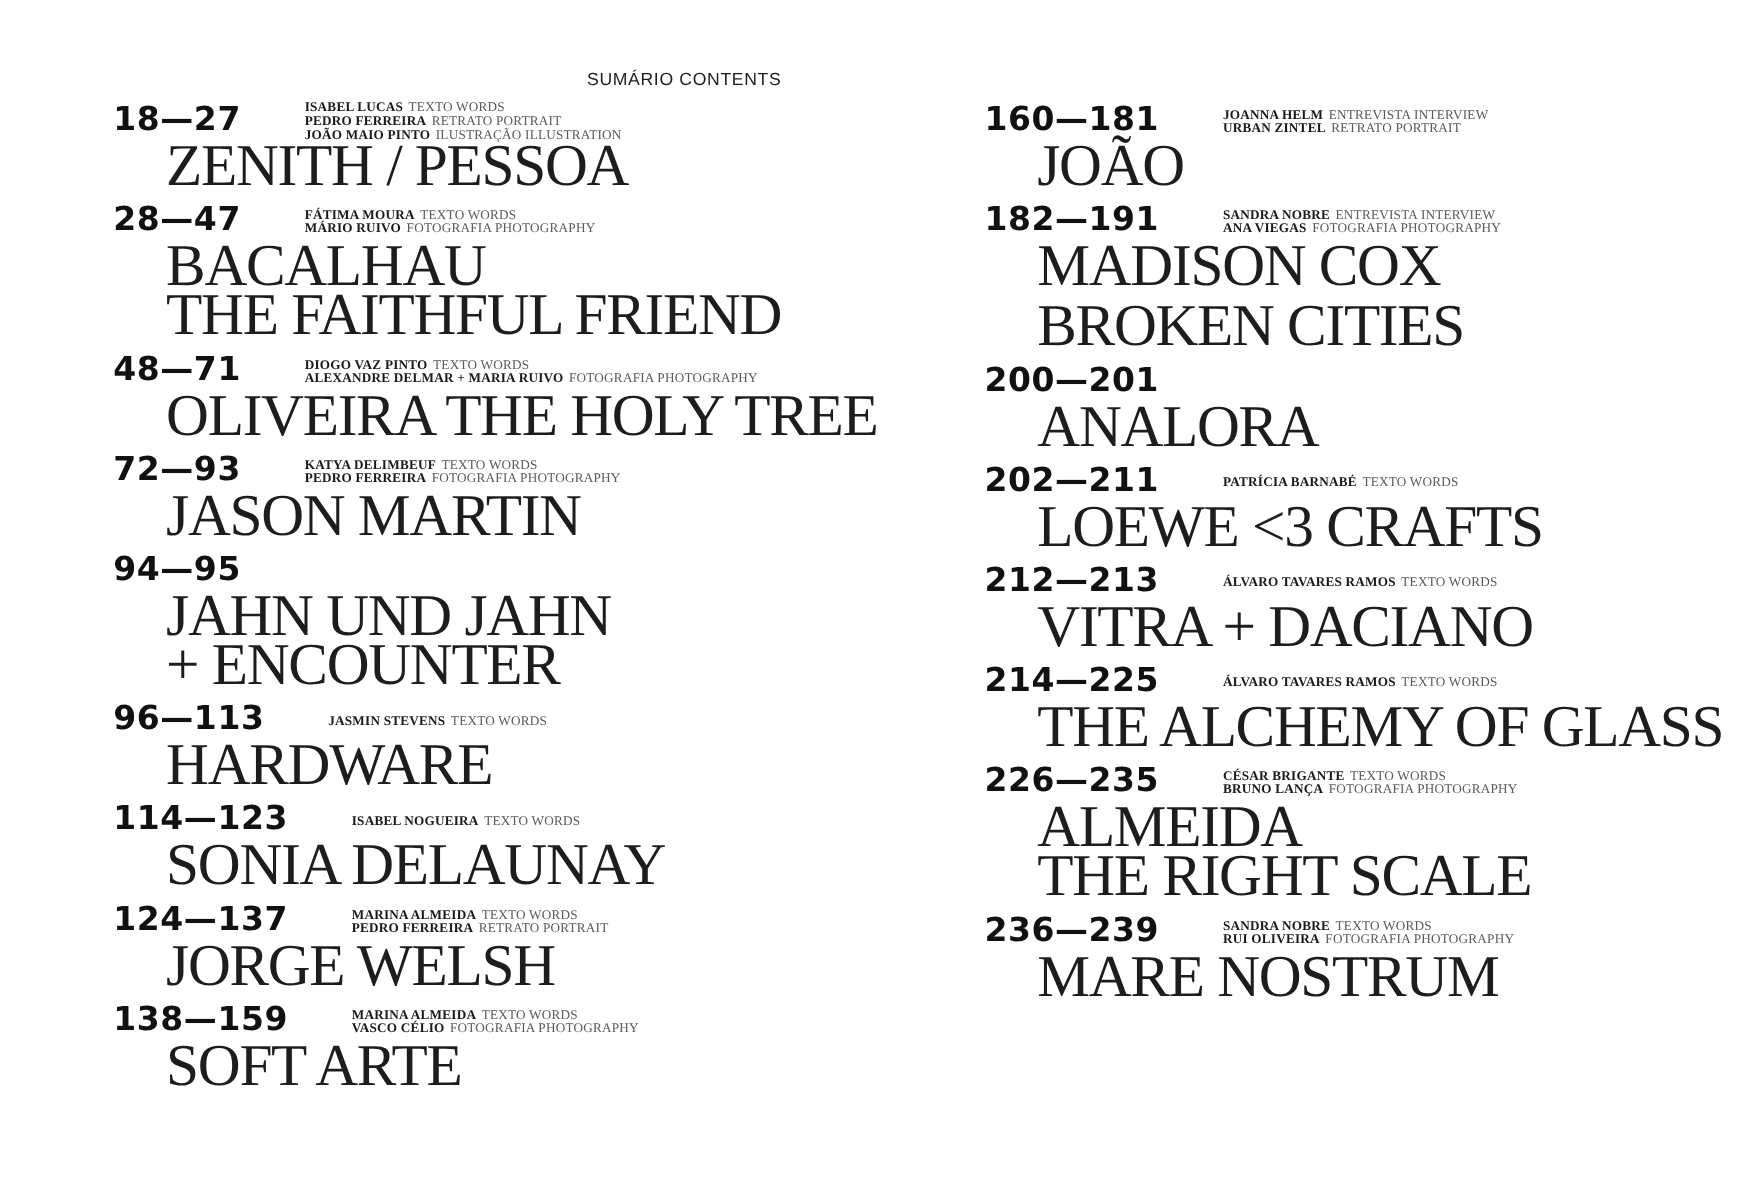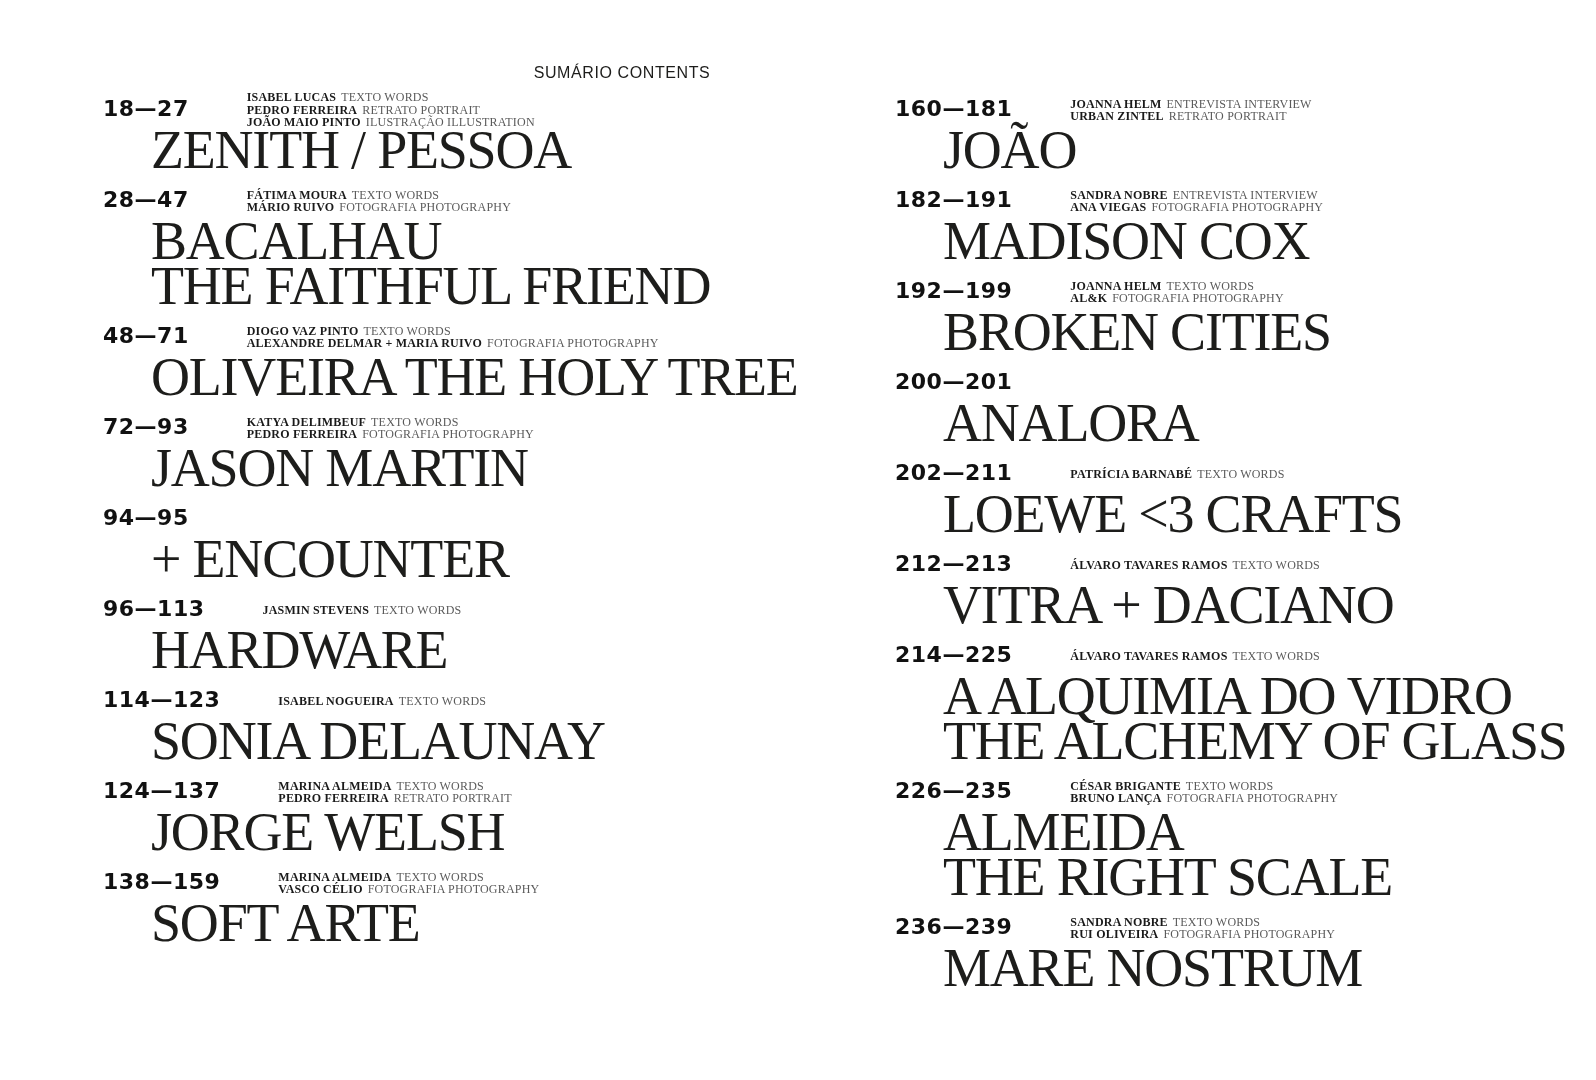--- a/index.html
+++ b/index.html
@@ -39,21 +39,21 @@
   .entry-head {
     display: flex;
     align-items: center;
     gap: 14px;
     height: 34px;
     margin-bottom: 2px;
   }
   .pages {
     font-family: "DejaVu Sans", sans-serif;
     font-weight: 800;
-    font-size: 22px;
+    font-size: 30px;
     line-height: 1;
     letter-spacing: 0.5px;
     color: #111111;
     white-space: nowrap;
   }
   .credits {
     display: flex;
     flex-direction: column;
     justify-content: center;
     padding-top: 2px;
@@ -131,20 +131,21 @@
           <div class="credit-line"><span class="credit-name">KATYA DELIMBEUF</span><span class="credit-role">TEXTO WORDS</span></div>
           <div class="credit-line"><span class="credit-name">PEDRO FERREIRA</span><span class="credit-role">FOTOGRAFIA PHOTOGRAPHY</span></div>
         </div>
       </div>
       <div class="title-line">JASON MARTIN</div>
     </div>
     <div class="entry">
       <div class="entry-head">
         <div class="pages">94—95</div>
       </div>
+      <div class="title-line">JAHN UND JAHN</div>
       <div class="title-line">+ ENCOUNTER</div>
     </div>
     <div class="entry">
       <div class="entry-head">
         <div class="pages">96—113</div>
         <div class="credits">
           <div class="credit-line"><span class="credit-name">JASMIN STEVENS</span><span class="credit-role">TEXTO WORDS</span></div>
         </div>
       </div>
       <div class="title-line">HARDWARE</div>
@@ -195,27 +196,20 @@
       <div class="entry-head">
         <div class="pages">182—191</div>
         <div class="credits">
           <div class="credit-line"><span class="credit-name">SANDRA NOBRE</span><span class="credit-role">ENTREVISTA INTERVIEW</span></div>
           <div class="credit-line"><span class="credit-name">ANA VIEGAS</span><span class="credit-role">FOTOGRAFIA PHOTOGRAPHY</span></div>
         </div>
       </div>
       <div class="title-line">MADISON COX</div>
     </div>
     <div class="entry">
-      <div class="entry-head">
-        <div class="pages">192—199</div>
-        <div class="credits">
-          <div class="credit-line"><span class="credit-name">JOANNA HELM</span><span class="credit-role">TEXTO WORDS</span></div>
-          <div class="credit-line"><span class="credit-name">AL&amp;K</span><span class="credit-role">FOTOGRAFIA PHOTOGRAPHY</span></div>
-        </div>
-      </div>
       <div class="title-line">BROKEN CITIES</div>
     </div>
     <div class="entry">
       <div class="entry-head">
         <div class="pages">200—201</div>
       </div>
       <div class="title-line">ANALORA</div>
     </div>
     <div class="entry">
       <div class="entry-head">
@@ -235,21 +229,20 @@
       </div>
       <div class="title-line">VITRA + DACIANO</div>
     </div>
     <div class="entry">
       <div class="entry-head">
         <div class="pages">214—225</div>
         <div class="credits">
           <div class="credit-line"><span class="credit-name">ÁLVARO TAVARES RAMOS</span><span class="credit-role">TEXTO WORDS</span></div>
         </div>
       </div>
-      <div class="title-line">A ALQUIMIA DO VIDRO</div>
       <div class="title-line">THE ALCHEMY OF GLASS</div>
     </div>
     <div class="entry">
       <div class="entry-head">
         <div class="pages">226—235</div>
         <div class="credits">
           <div class="credit-line"><span class="credit-name">CÉSAR BRIGANTE</span><span class="credit-role">TEXTO WORDS</span></div>
           <div class="credit-line"><span class="credit-name">BRUNO LANÇA</span><span class="credit-role">FOTOGRAFIA PHOTOGRAPHY</span></div>
         </div>
       </div>

